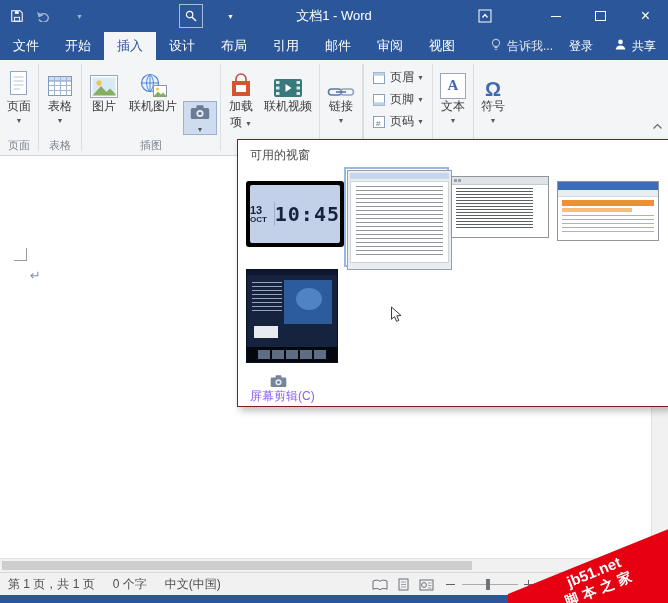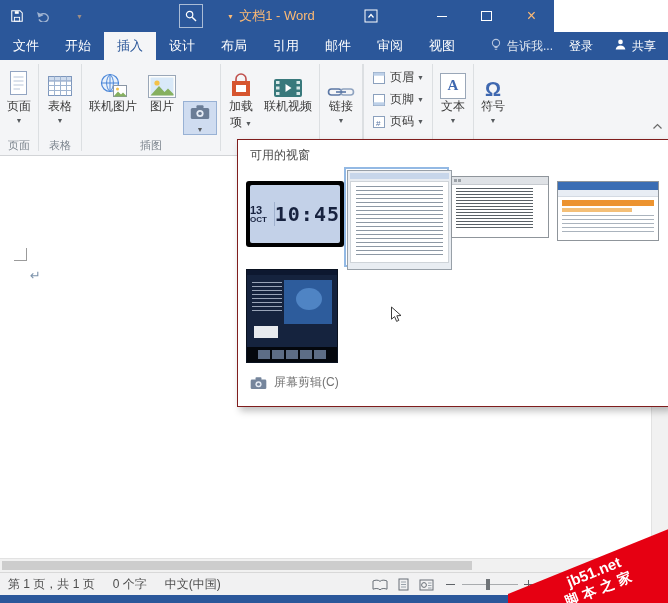--- a/index.html
+++ b/index.html
@@ -1,20 +1,20 @@
 <!DOCTYPE html>
 <html><head>
 <meta charset="utf-8">
 <style>
   html,body{margin:0;padding:0;}
   body{font-family:"Liberation Sans","DejaVu Sans",sans-serif;background:#9e9e9e;}
   #app{position:relative;width:668px;height:603px;background:#fff;overflow:hidden;}
 
   
-  .titlebar{position:absolute;left:0;top:0;width:554px;height:32px;background:#2b579a;color:#fdba74;}
+  .titlebar{position:absolute;left:0;top:0;width:668px;height:32px;background:#2b579a;color:#ffffff;}
   .qat{position:absolute;left:10px;top:0;height:32px;display:flex;align-items:center;}
   .qat > *{margin-right:12px;display:flex;align-items:center;}
   .dim{opacity:.55;}
   .qsearch{width:22px;height:22px;border:1px solid rgba(255,255,255,.6);display:flex;align-items:center;justify-content:center;margin-left:84px !important;}
   .qat-chevron{font-size:7px;margin-left:12px !important;}
   .title-text{position:absolute;left:0;right:0;top:0;height:32px;display:flex;align-items:center;justify-content:center;font-size:13px;pointer-events:none;}
   .ribbonopts{position:absolute;right:176px;top:9px;cursor:default;}
   .winbtns{position:absolute;right:0;top:0;height:32px;display:flex;}
   .winbtn{width:45px;height:32px;display:flex;align-items:center;justify-content:center;}
   .min-glyph{width:10px;height:1px;background:#fff;}
@@ -106,21 +106,21 @@
   .thumb-dark{left:8px;top:129px;width:90px;height:92px;background:#15233e;border:1px solid #0a1220;}
   .dk-top{height:5px;background:#0d1830;}
   .dk-body{position:relative;height:62px;margin:3px;}
   .dk-img{position:absolute;right:2px;top:2px;width:48px;height:44px;background:#2d5c9c;}
   .dk-glow{position:absolute;right:12px;top:10px;width:26px;height:22px;background:#4f84c4;border-radius:50%;}
   .dk-textlines{position:absolute;left:2px;top:4px;width:30px;height:30px;background:repeating-linear-gradient(to bottom,#b9c4d6 0px,#b9c4d6 1px,transparent 1px,transparent 4px);opacity:.8;}
   .dk-whitebox{position:absolute;left:4px;bottom:2px;width:24px;height:12px;background:#e7eaee;}
   .dk-task{position:absolute;left:0;bottom:0;width:100%;height:15px;background:#04070d;display:flex;align-items:center;justify-content:center;}
   .dk-sq{width:12px;height:9px;background:#5d6d86;margin:0 1px;}
   .cursor{position:absolute;left:152px;top:166px;}
-  .clipping{position:absolute;left:12px;top:234px;display:flex;align-items:center;font-size:12px;color:#737373;}
+  .clipping{position:absolute;left:12px;top:234px;display:flex;align-items:center;font-size:12px;color:#8b5cf6;flex-direction:column;}
   .clipping .cic{margin-right:7px;display:flex;}
 
   
   .watermark{position:absolute;right:0;bottom:0;width:160px;height:80px;overflow:hidden;z-index:40;pointer-events:none;}
   .wm-band{position:absolute;left:-48px;top:34px;width:300px;height:110px;background:#e60012;transform:rotate(-22deg);text-align:center;color:#fff;}
   .wm-site{margin-top:3px;font-size:15px;font-weight:bold;}
   .wm-name{font-size:14px;font-weight:bold;letter-spacing:5px;margin-top:1px;}
 </style>
 </head>
 <body>
@@ -230,40 +230,40 @@
         <span class="lbl">表格</span>
         <span class="chev">▼</span>
       </div>
       <div class="grouplabel">表格</div>
     </div>
     <div class="rsep"></div>
 
     <div class="rgroup">
       <div class="bigbtn">
         <span class="ic">
+            <svg width="30" height="25" viewBox="0 0 30 25">
+              <rect x="1.5" y="1.5" width="27" height="22" fill="#fdfdfb" stroke="#9aa7b8"></rect>
+              <rect x="3.5" y="3.5" width="23" height="18" fill="#d9e9f8"></rect>
+              <circle cx="10" cy="9" r="2.6" fill="#f3c24a"></circle>
+              <path d="M3.5 21.5 L12 12 L17.5 18 L21 14.5 L26.5 20 V21.5 Z" fill="#86b05f"></path>
+            </svg>
+          </span>
+        <span class="lbl">图片</span>
+      </div>
+      <div class="bigbtn">
+        <span class="ic">
             <svg width="30" height="27" viewBox="0 0 30 27">
               <circle cx="12" cy="11" r="8.5" fill="#eaf2fb" stroke="#4a86d8" stroke-width="1.2"></circle>
               <path d="M3.5 11 H20.5 M12 2.5 V19.5 M12 2.5 C7.5 6 7.5 16 12 19.5 M12 2.5 C16.5 6 16.5 16 12 19.5" stroke="#4a86d8" fill="none"></path>
               <rect x="15.5" y="13.5" width="13" height="11" fill="#ffffff" stroke="#8a96a5"></rect>
               <circle cx="19.5" cy="17" r="1.5" fill="#f3c24a"></circle>
               <path d="M15.5 24.5 L20 19.5 L23 22.5 L25 20.5 L28.5 24 V24.5 Z" fill="#86b05f"></path>
             </svg>
           </span>
         <span class="lbl">联机图片</span>
-      </div>
-      <div class="bigbtn">
-        <span class="ic">
-            <svg width="30" height="25" viewBox="0 0 30 25">
-              <rect x="1.5" y="1.5" width="27" height="22" fill="#fdfdfb" stroke="#9aa7b8"></rect>
-              <rect x="3.5" y="3.5" width="23" height="18" fill="#d9e9f8"></rect>
-              <circle cx="10" cy="9" r="2.6" fill="#f3c24a"></circle>
-              <path d="M3.5 21.5 L12 12 L17.5 18 L21 14.5 L26.5 20 V21.5 Z" fill="#86b05f"></path>
-            </svg>
-          </span>
-        <span class="lbl">图片</span>
       </div>
       <div class="shotcol">
         <div class="shotbtn">
           <span><svg width="20" height="16" viewBox="0 0 20 16">
                 <rect x="0.8" y="4" width="18.4" height="11" rx="1.5" fill="#6b7d96"></rect>
                 <rect x="6.5" y="1.2" width="7" height="3.5" rx="1" fill="#6b7d96"></rect>
                 <circle cx="10" cy="9.5" r="3.6" fill="#e6ecf5"></circle>
                 <circle cx="10" cy="9.5" r="1.8" fill="#6b7d96"></circle>
               </svg></span>
           <span class="chev">▼</span>

